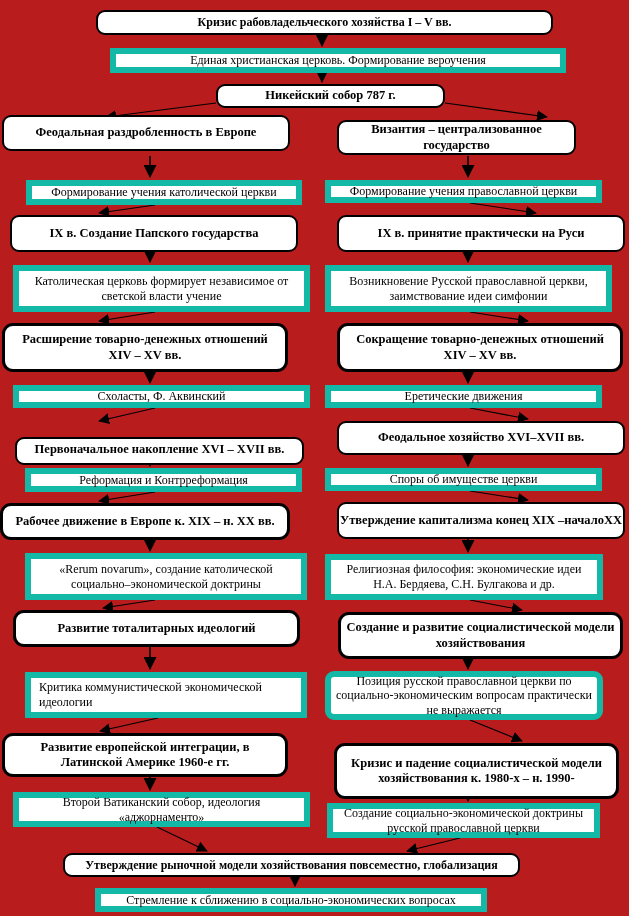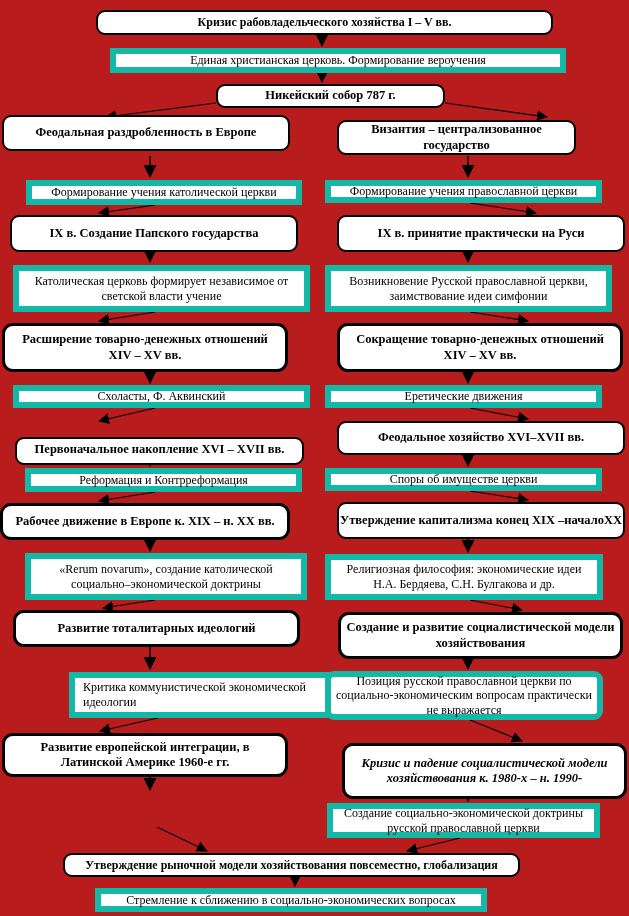--- a/index.html
+++ b/index.html
@@ -26,21 +26,21 @@
     justify-content: center;
     text-align: center;
     background: #ffffff;
     font-size: 12px;
     line-height: 1.22;
     padding: 1px 5px;
   }
   .plain   { border: 6px solid #14b8a6; }
   .rounded { border: 2px solid #000; border-radius: 9px; font-weight: bold; font-size: 12.5px; }
   .thick   { border-width: 3px; border-radius: 11px; }
-  .left-text { justify-content: flex-start; text-align: left; padding-left: 8px; margin-left: 44px; }
+  .left-text { justify-content: flex-start; text-align: left; padding-left: 8px; }
   .clip      { overflow: hidden; align-items: flex-start; padding-top: 3px; }
   .nowrap-clip { white-space: nowrap; overflow: hidden; }
   .small { font-size: 12px; white-space: nowrap; }
 
   
   .n-t1 { left: 96px;  top: 10px;  width: 457px; height: 25px; }
   .n-t2 { left: 110px; top: 48px;  width: 456px; height: 25px; }
   .n-t3 { left: 216px; top: 84px;  width: 229px; height: 24px; }
   
   .n-l1  { left: 2px;  top: 115px; width: 288px; height: 36px; }
@@ -63,21 +63,21 @@
   .n-r3  { left: 337px; top: 215px; width: 288px; height: 37px; }
   .n-r4  { left: 325px; top: 265px; width: 287px; height: 47px; }
   .n-r5  { left: 337px; top: 323px; width: 286px; height: 49px; }
   .n-r6  { left: 325px; top: 385px; width: 277px; height: 23px; }
   .n-r7  { left: 337px; top: 421px; width: 288px; height: 34px; }
   .n-r8  { left: 325px; top: 468px; width: 277px; height: 23px; }
   .n-r9  { left: 337px; top: 502px; width: 288px; height: 37px; }
   .n-r10 { left: 325px; top: 554px; width: 278px; height: 46px; }
   .n-r11 { left: 338px; top: 612px; width: 285px; height: 47px; }
   .n-r12 { left: 325px; top: 671px; width: 278px; height: 49px; border-radius: 9px; }
-  .n-r13 { left: 342px; top: 743px; width: 285px; height: 56px; font-style: italic; }
+  .n-r13 { left: 334px; top: 743px; width: 285px; height: 56px; }
   .n-r14 { left: 327px; top: 803px; width: 273px; height: 35px; }
   
   .n-b1 { left: 63px; top: 853px; width: 457px; height: 24px; }
   .n-b2 { left: 95px; top: 888px; width: 392px; height: 24px; }
 
   .stem { stroke: #000; stroke-width: 1.6; }
   .diag { stroke: #000; stroke-width: 1.1; }
 </style>
 </head>
 <body>
@@ -142,20 +142,21 @@
   <div class="node plain n-l4">Католическая церковь формирует независимое от светской власти учение</div>
   <div class="node rounded thick n-l5">Расширение товарно-денежных отношений XIV – XV вв.</div>
   <div class="node plain n-l6">Схоласты, Ф. Аквинский</div>
   <div class="node rounded clip n-l7">Первоначальное накопление XVI – XVII вв.</div>
   <div class="node plain n-l8">Реформация и Контрреформация</div>
   <div class="node rounded thick nowrap-clip n-l9">Рабочее движение в Европе к. XIX – н. XX вв.</div>
   <div class="node rounded thick n-l11">Развитие тоталитарных идеологий</div>
   <div class="node plain n-l10">«Rerum novarum», создание католической социально–экономической доктрины</div>
   <div class="node plain left-text n-l12">Критика коммунистической экономической идеологии</div>
   <div class="node rounded thick n-l13">Развитие европейской интеграции, в Латинской Америке 1960-е гг.</div>
+  <div class="node plain n-l14">Второй Ватиканский собор, идеология «аджорнаменто»</div>
 
   <div class="node rounded n-r1">Византия – централизованное государство</div>
   <div class="node plain n-r2">Формирование учения православной церкви</div>
   <div class="node rounded n-r3">IX в. принятие практически на Руси</div>
   <div class="node plain n-r4">Возникновение Русской православной церкви, заимствование идеи симфонии</div>
   <div class="node rounded thick n-r5">Сокращение товарно-денежных отношений XIV – XV вв.</div>
   <div class="node plain n-r6">Еретические движения</div>
   <div class="node rounded n-r7">Феодальное хозяйство XVI–XVII вв.</div>
   <div class="node plain n-r8">Споры об имуществе церкви</div>
   <div class="node rounded nowrap-clip n-r9">Утверждение капитализма конец XIX –началоХХ</div>

